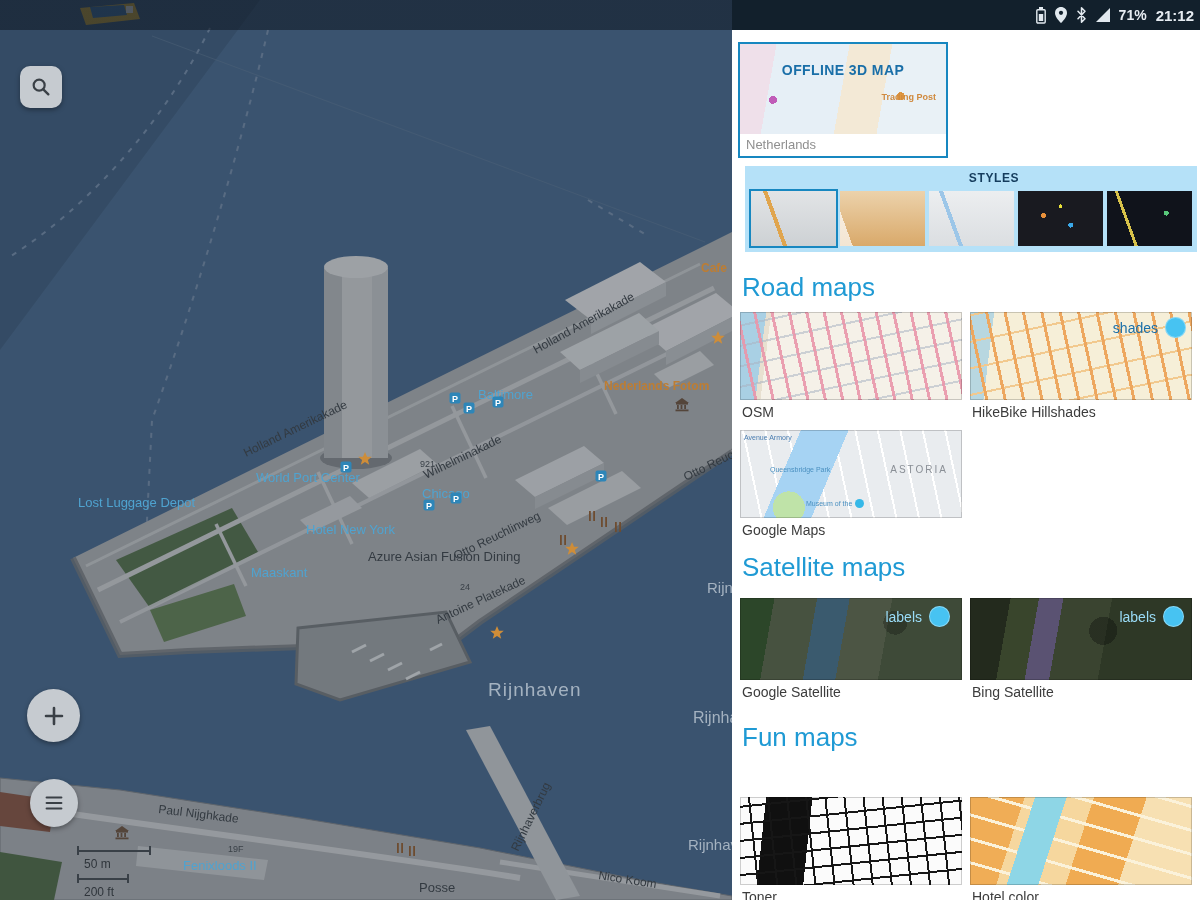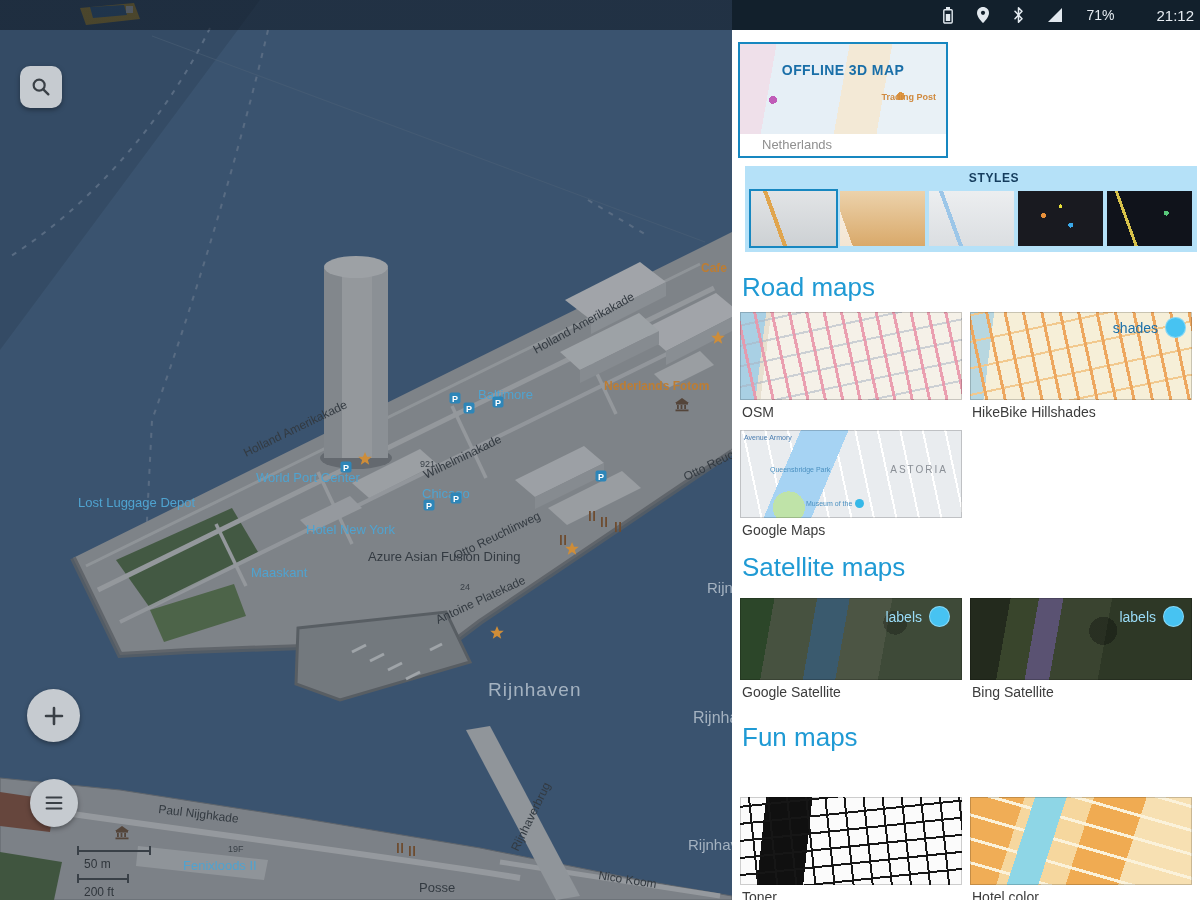--- a/index.html
+++ b/index.html
@@ -19,40 +19,40 @@
 
   .fab{position:absolute;background:#c6cbd0;box-shadow:0 2px 5px rgba(0,0,0,.35);
        display:flex;align-items:center;justify-content:center;cursor:pointer;}
   .fab.search{left:20px;top:66px;width:42px;height:42px;border-radius:10px;}
   .fab.plus{left:27px;top:689px;width:53px;height:53px;border-radius:50%;}
   .fab.list{left:30px;top:779px;width:48px;height:48px;border-radius:50%;}
 
   
   .statusbar{position:absolute;top:0;left:0;width:1200px;height:30px;z-index:50;
     background:linear-gradient(to right, rgba(13,22,33,.55) 0px, rgba(13,22,33,.55) 732px, #12202c 732px);}
-  .status-right{position:absolute;right:6px;top:0;height:30px;display:flex;align-items:center;gap:24px;
-    color:#e6ecf2;font-size:14px;}
-  .status-right .time{font-size:15px;margin-left:18px;}
+  .status-right{position:absolute;right:6px;top:0;height:30px;display:flex;align-items:center;gap:9px;
+    color:#e6ecf2;font-size:14px;font-weight:bold;}
+  .status-right .time{font-size:15px;margin-left:0;}
 
   
   .panel{position:absolute;top:0;right:0;width:468px;height:900px;background:#ffffff;z-index:10;}
   .scroll-partial{position:absolute;top:15px;left:6px;font-size:13px;color:#9e9e9e;}
 
   .offline-card{position:absolute;left:6px;top:42px;width:210px;height:116px;border:2px solid #1787c0;
     background:#fff;box-sizing:border-box;cursor:pointer;}
   .off-thumb{position:absolute;top:0;left:0;right:0;height:90px;
     background:
       radial-gradient(circle at 16% 62%, #c05cb8 0 4px, rgba(0,0,0,0) 4px),
       radial-gradient(circle at 78% 58%, #e09840 0 4px, rgba(0,0,0,0) 4px),
       linear-gradient(100deg,#efe0ea 0 36px,#e6eff6 36px 108px,#f3e9d6 108px 150px,#e9f1f6 150px);}
   .off-title{position:absolute;top:18px;left:0;right:0;text-align:center;color:#1a6fa8;
     font-weight:bold;font-size:14px;letter-spacing:.4px;}
   .off-sub{position:absolute;top:48px;right:10px;color:#d08a3e;font-size:9px;font-weight:bold;}
   .off-region{position:absolute;bottom:0;left:0;right:0;height:22px;background:#fff;color:#8f8f8f;
-    font-size:13px;line-height:22px;padding-left:22px;}
+    font-size:13px;line-height:22px;padding-left:6px;}
 
   .styles-box{position:absolute;left:13px;top:166px;width:452px;height:86px;background:#b5e1f8;}
   .styles-title{padding-top:5px;text-align:center;font-size:12px;font-weight:bold;color:#153c5d;letter-spacing:.6px;padding-left:46px;}
   .styles-row{display:flex;gap:4px;justify-content:center;padding-top:6px;}
   .style-thumb{width:85px;height:55px;cursor:pointer;}
   .s1{background:linear-gradient(70deg, rgba(0,0,0,0) 0 30px, #e0a54e 30px 34px, rgba(0,0,0,0) 34px),
       linear-gradient(#e2e4e6,#cdd1d4);box-shadow:0 0 0 2px #1787c0;}
   .s2{background:linear-gradient(70deg, rgba(255,255,255,.7) 0 12px, rgba(0,0,0,0) 12px),
       linear-gradient(#ecd2ab,#d9a96a);}
   .s3{background:linear-gradient(70deg, rgba(0,0,0,0) 0 28px, #9cc6e8 28px 32px, rgba(0,0,0,0) 32px),

